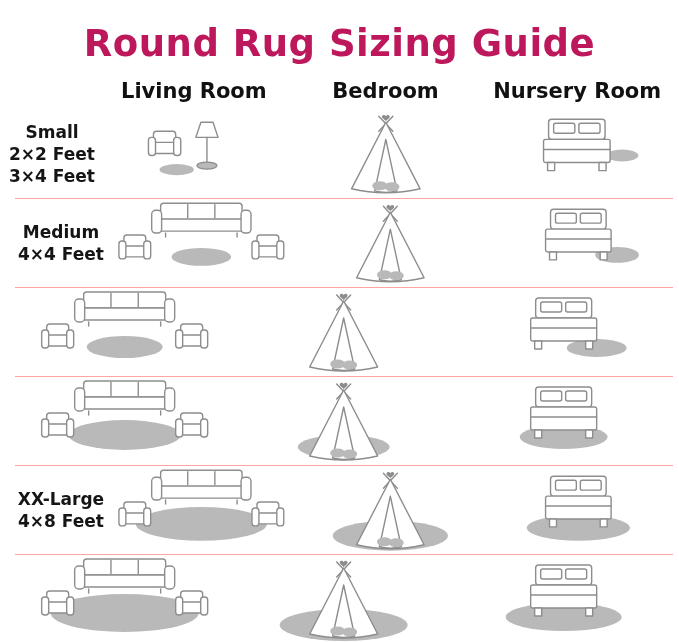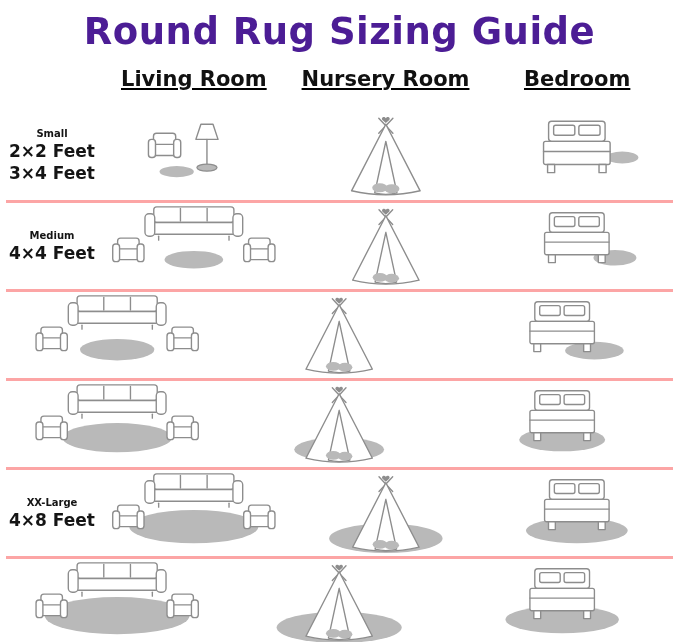--- a/index.html
+++ b/index.html
@@ -1,43 +1,43 @@
 <!DOCTYPE html>
 <html><head>
 <meta charset="utf-8">
 <style>
   * { margin:0; padding:0; box-sizing:border-box; }
   html,body { width:679px; height:642px; background:#ffffff; overflow:hidden;
               font-family:"DejaVu Sans","Liberation Sans",sans-serif; }
   .page { width:679px; height:642px; padding:8px 6px 0 6px; }
-  .title { text-align:center; font-size:37px; font-weight:800; color:#4c1d95;
-           letter-spacing:0.5px; margin-top:2px; }
-  .header-row { display:flex; margin-top:14px; margin-bottom:20px;text-decoration:underline; }
+  .title { text-align:center; font-size:37px; font-weight:800; color:#be185d;
+           letter-spacing:0.5px; margin-top:14px; }
+  .header-row { display:flex; margin-top:14px; margin-bottom:6px; }
   .corner { width:92px; }
   .col-header { flex:1; text-align:center; font-size:21px; font-weight:700; color:#111; }
   #rows { margin-top:2px; }
   .row { display:flex; align-items:center; height:89px; }
-  .row + .row { border-top:3px solid #fca5a5; }
+  .row + .row { border-top:1px solid #fca5a5;margin-left:9px; }
   .label-cell { width:92px; text-align:center; color:#151515; }
-  .size-name { font-size:10px; font-weight:700; }
+  .size-name { font-size:17px; font-weight:700; }
   .dim { font-size:17px; font-weight:700; margin-top:2px; }
   .cell { flex:1; height:100%; }
   .cell svg { width:100%; height:100%; display:block; }
 </style>
 </head>
 <body>
 
 <div class="page">
   <h1 class="title">Round Rug Sizing Guide</h1>
 
   <div class="header-row">
     <div class="corner"></div>
     <div class="col-header">Living Room</div>
+    <div class="col-header">Bedroom</div>
     <div class="col-header">Nursery Room</div>
-    <div class="col-header">Bedroom</div>
   </div>
 
   <div id="rows">
   <div class="row">
     <div class="label-cell">
       <div class="size-name">Small</div>
     <div class="dim">2×2 Feet</div>
           <div class="dim">3×4 Feet</div>
         </div>
     <div class="cell living">

